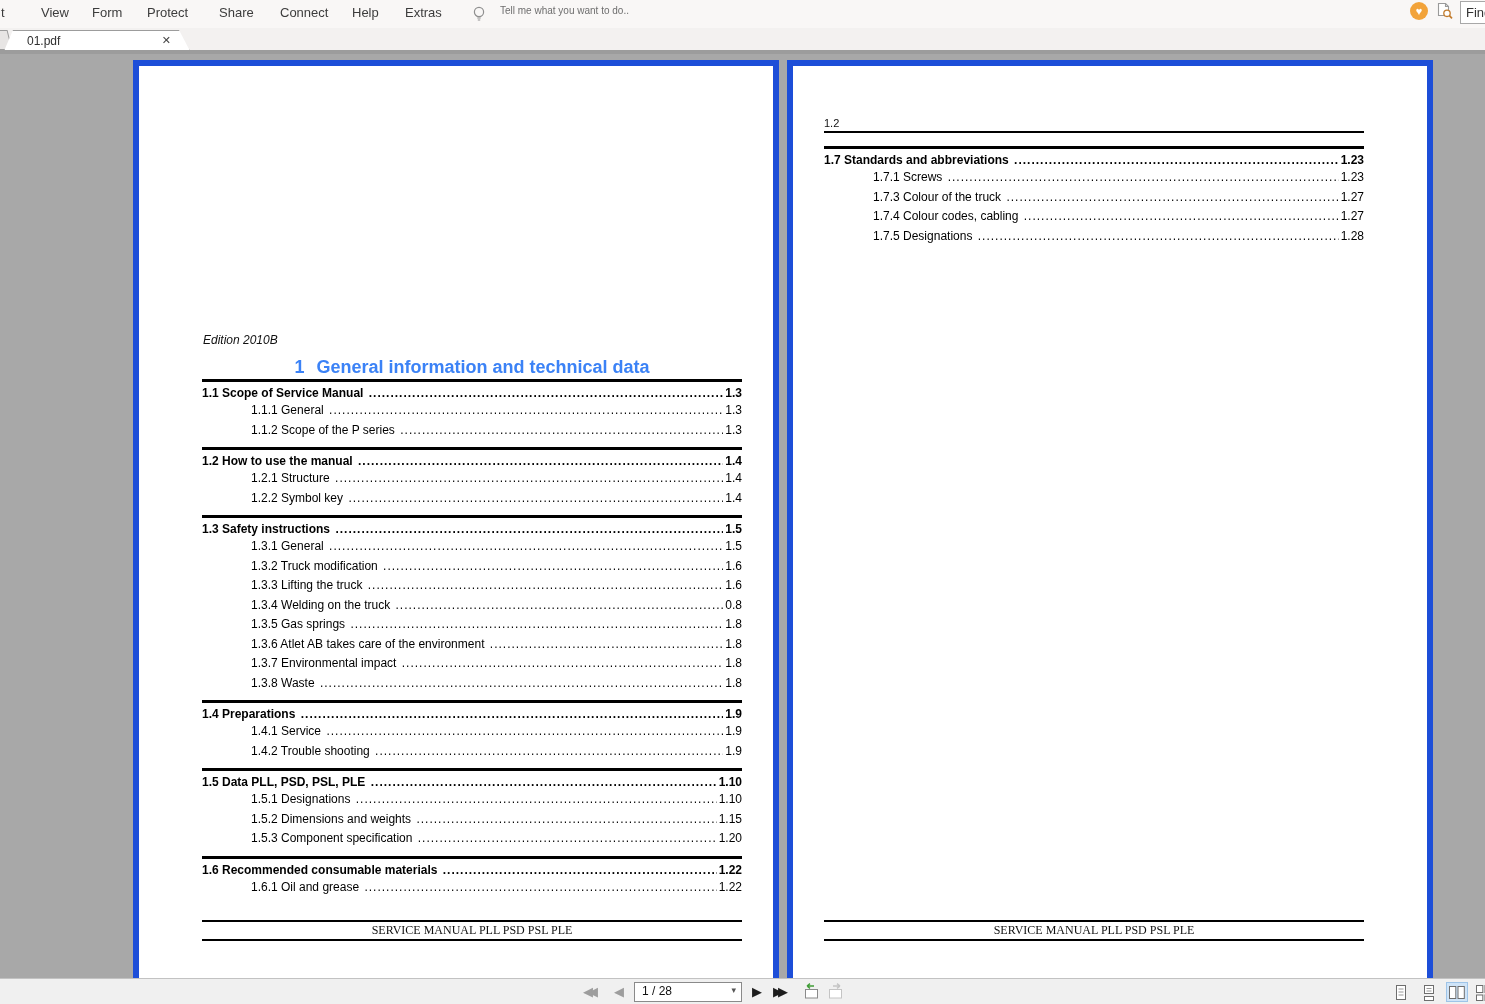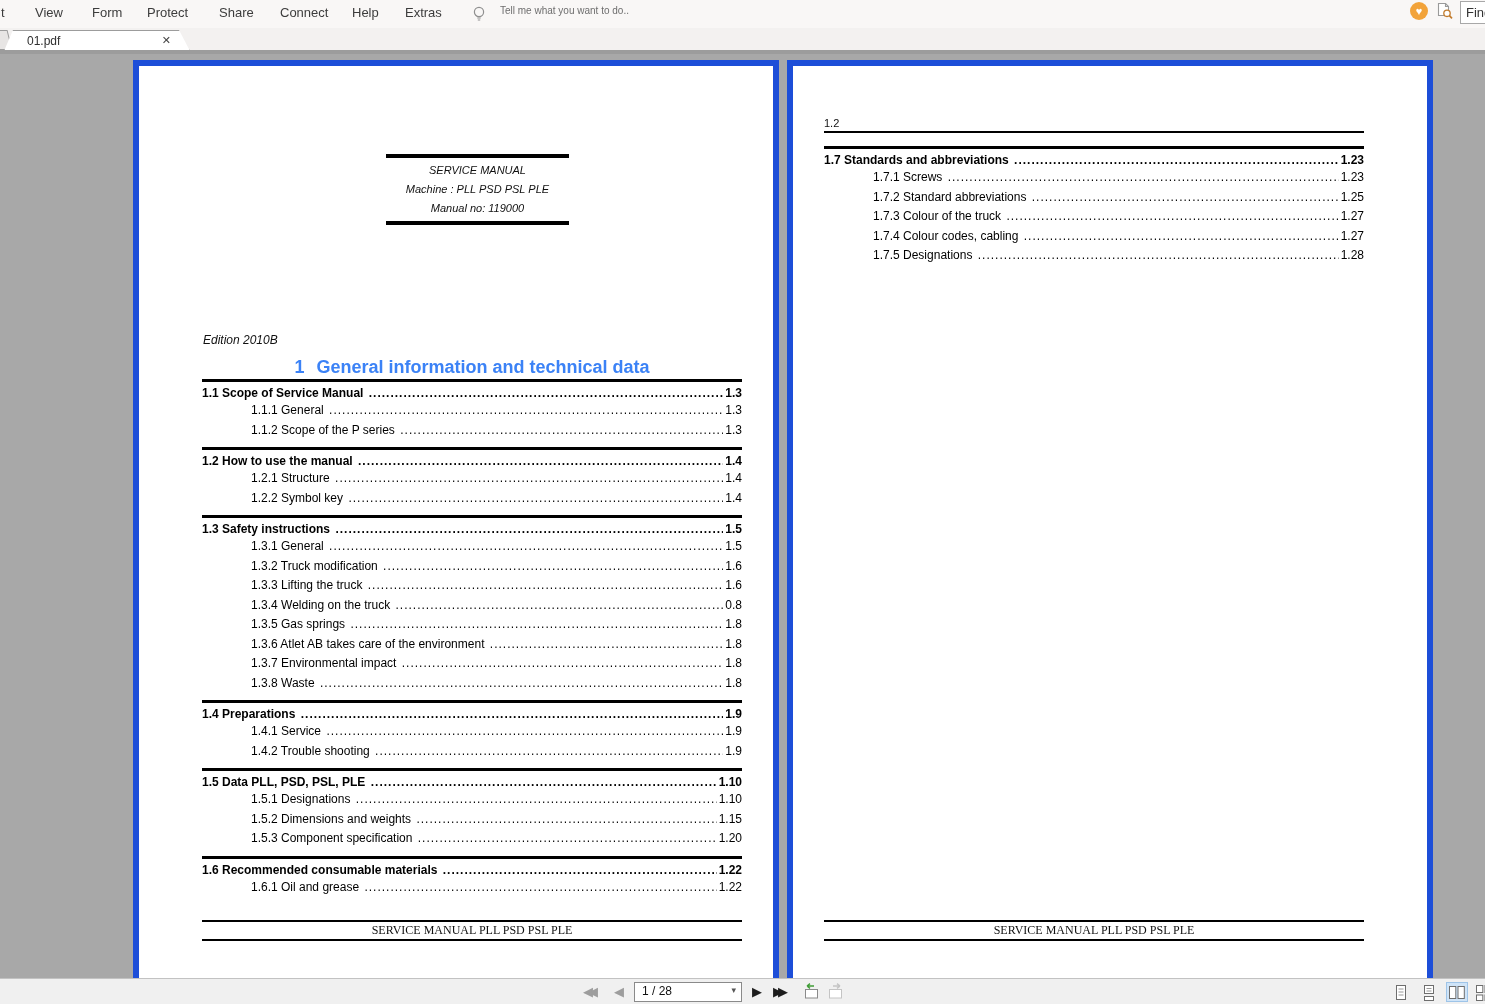--- a/index.html
+++ b/index.html
@@ -3,21 +3,21 @@
 <meta charset="utf-8">
 <style>
   * { margin:0; padding:0; box-sizing:border-box; }
   html,body { width:1485px; height:1004px; overflow:hidden;
               font-family:"Liberation Sans", sans-serif; background:#a8a8a8; }
 
   
   .menubar { position:absolute; left:0; top:0; width:1485px; height:28px;
              background:#f9f7f6; }
   .mi { position:absolute; top:5px; font-size:13px; color:#3c3c3c; cursor:default; }
-  .mi-0{left:1px;} .mi-1{left:35px;} .mi-2{left:92px;} .mi-3{left:147px;}
+  .mi-0{left:1px;} .mi-1{left:41px;} .mi-2{left:92px;} .mi-3{left:147px;}
   .mi-4{left:219px;} .mi-5{left:280px;} .mi-6{left:352px;} .mi-7{left:405px;text-align:center;}
   .bulb { position:absolute; left:471px; top:2px; }
   .tellme { position:absolute; left:500px; top:5px; font-size:10px; color:#6e6e6e; }
   .heart { position:absolute; left:1410px; top:2px; width:18px; height:18px;
            background:#f2a33a; border-radius:50%; color:#fff; font-size:11px;
            text-align:center; line-height:18px; }
   .searchdoc { position:absolute; left:1436px; top:2px; }
   .findbox { position:absolute; left:1460px; top:1px; width:60px; height:23px;
              border:1px solid #a8a8a8; background:#fff; font-size:13px; color:#333;
              padding-left:5px; font-family:"Liberation Sans", sans-serif; }
@@ -134,25 +134,20 @@
   <div class="tab-edge"></div>
   <div class="tab">
     <span class="tab-label">01.pdf</span>
     <span class="tab-close">✕</span>
   </div>
 </div>
 
 <div class="docarea">
 
   <div class="page page-left">
-    <div class="title-box">
-      <div>SERVICE MANUAL</div>
-      <div>Machine : PLL PSD PSL PLE</div>
-      <div>Manual no: 119000</div>
-    </div>
     <div class="edition">Edition 2010B</div>
     <div class="chapter">
       <span>1</span><span class="gap"></span><span>General information and technical data</span>
     </div>
     <div class="toc toc-left" id="left-toc">
         <div class="toc-section">
           <div class="toc-head">
             <span class="toc-label">1.1 Scope of Service Manual </span>
             <span class="toc-dots"></span>
             <span class="toc-page">1.3</span>
@@ -297,25 +292,20 @@
         <div class="toc-section">
           <div class="toc-head">
             <span class="toc-label">1.7 Standards and abbreviations </span>
             <span class="toc-dots"></span>
             <span class="toc-page">1.23</span>
           </div>
           <div class="toc-sub">
             <span class="toc-label">1.7.1 Screws </span>
             <span class="toc-dots"></span>
             <span class="toc-page">1.23</span>
-          </div>
-          <div class="toc-sub">
-            <span class="toc-label">1.7.2 Standard abbreviations </span>
-            <span class="toc-dots"></span>
-            <span class="toc-page">1.25</span>
           </div>
           <div class="toc-sub">
             <span class="toc-label">1.7.3 Colour of the truck </span>
             <span class="toc-dots"></span>
             <span class="toc-page">1.27</span>
           </div>
           <div class="toc-sub">
             <span class="toc-label">1.7.4 Colour codes, cabling </span>
             <span class="toc-dots"></span>
             <span class="toc-page">1.27</span>

